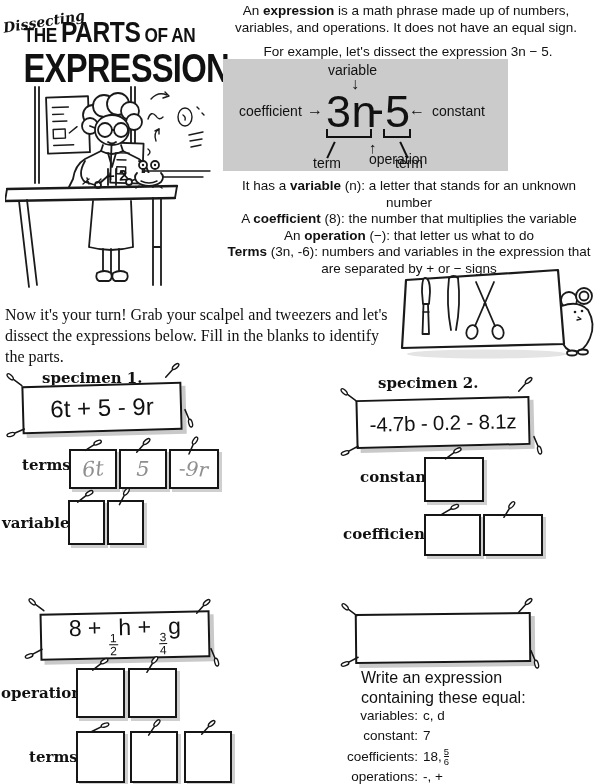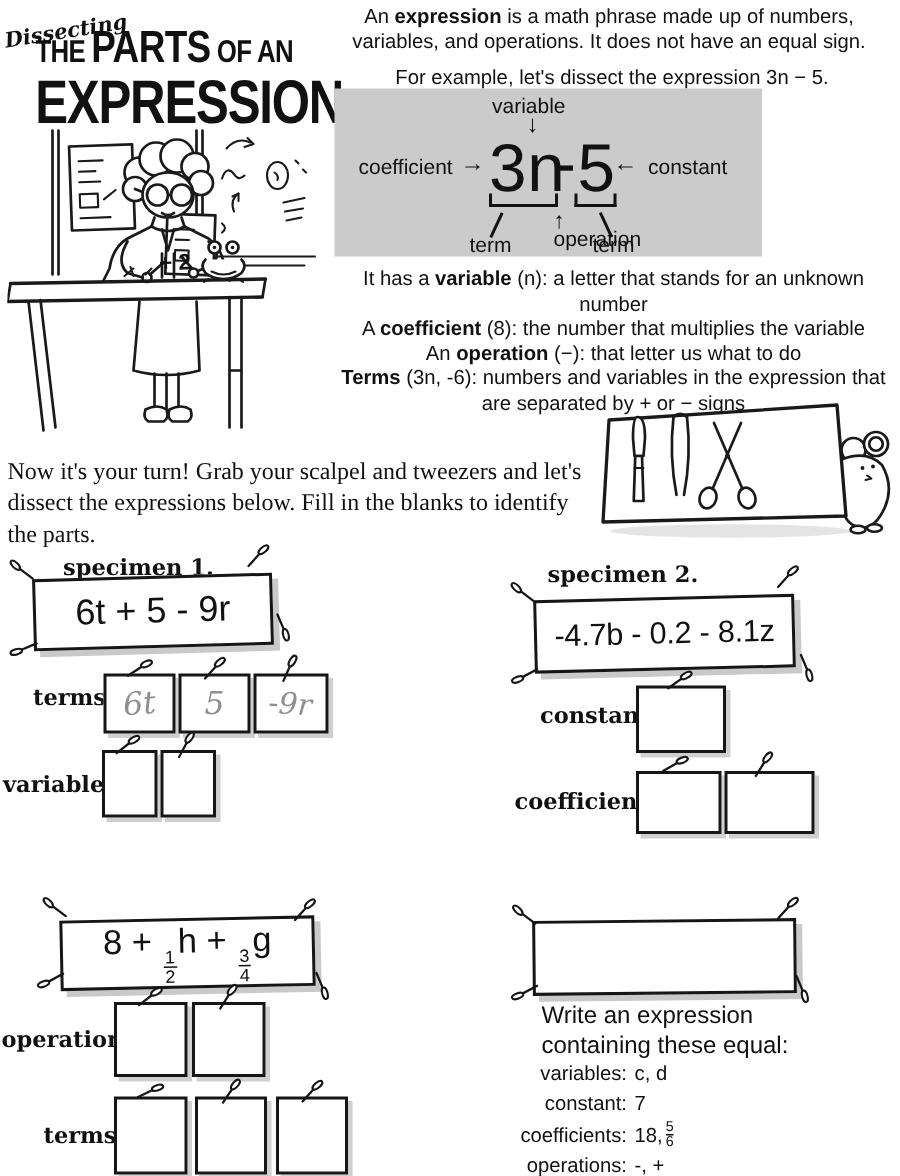--- a/index.html
+++ b/index.html
@@ -232,21 +232,21 @@
   <div class="abs slab" style="left:2px;top:514px;">variables:</div>
   <div class="abox" style="left:68px;top:500px;width:33px;height:41px;"></div>
   <div class="abox" style="left:107px;top:500px;width:33px;height:41px;"></div>
   <svg class="pin" style="left:76px;top:488px;transform:rotate(10deg);">
       <use href="#pinsym"></use>
     </svg>
   <svg class="pin" style="left:115px;top:488px;transform:rotate(-14deg);">
       <use href="#pinsym"></use>
     </svg>
 
-  <div class="abs slab" style="left:365px;top:374px;">specimen 2.</div>
+  <div class="abs slab" style="left:378px;top:374px;">specimen 2.</div>
   <div class="banner expr2" style="left:356px;top:398px;width:170px;height:45px;transform:rotate(-1.4deg);">
     <span>-4.7b - 0.2 - 8.1z</span>
   </div>
   <svg class="pin" style="left:340px;top:386px;transform:rotate(-95deg);">
       <use href="#pinsym"></use>
     </svg>
   <svg class="pin" style="left:516px;top:376px;">
       <use href="#pinsym"></use>
     </svg>
   <svg class="pin" style="left:528px;top:436px;transform:rotate(115deg);">

